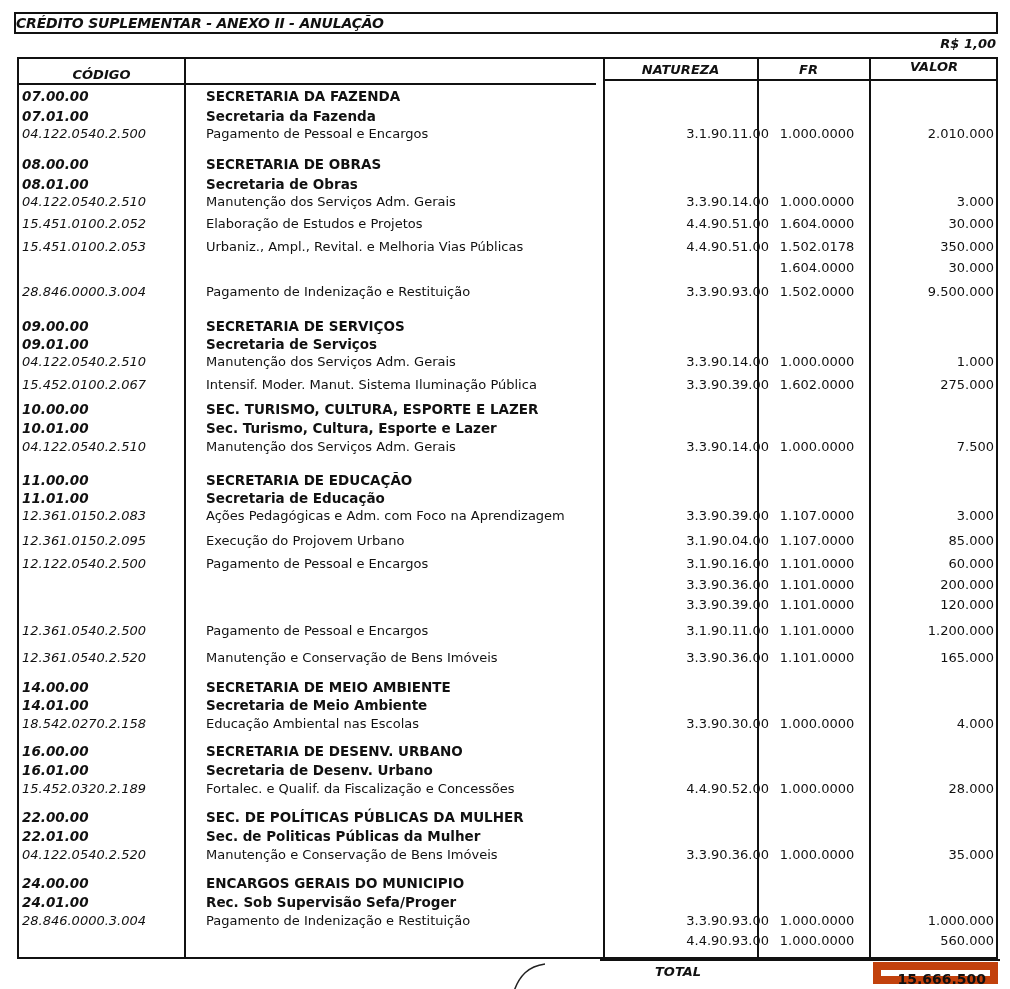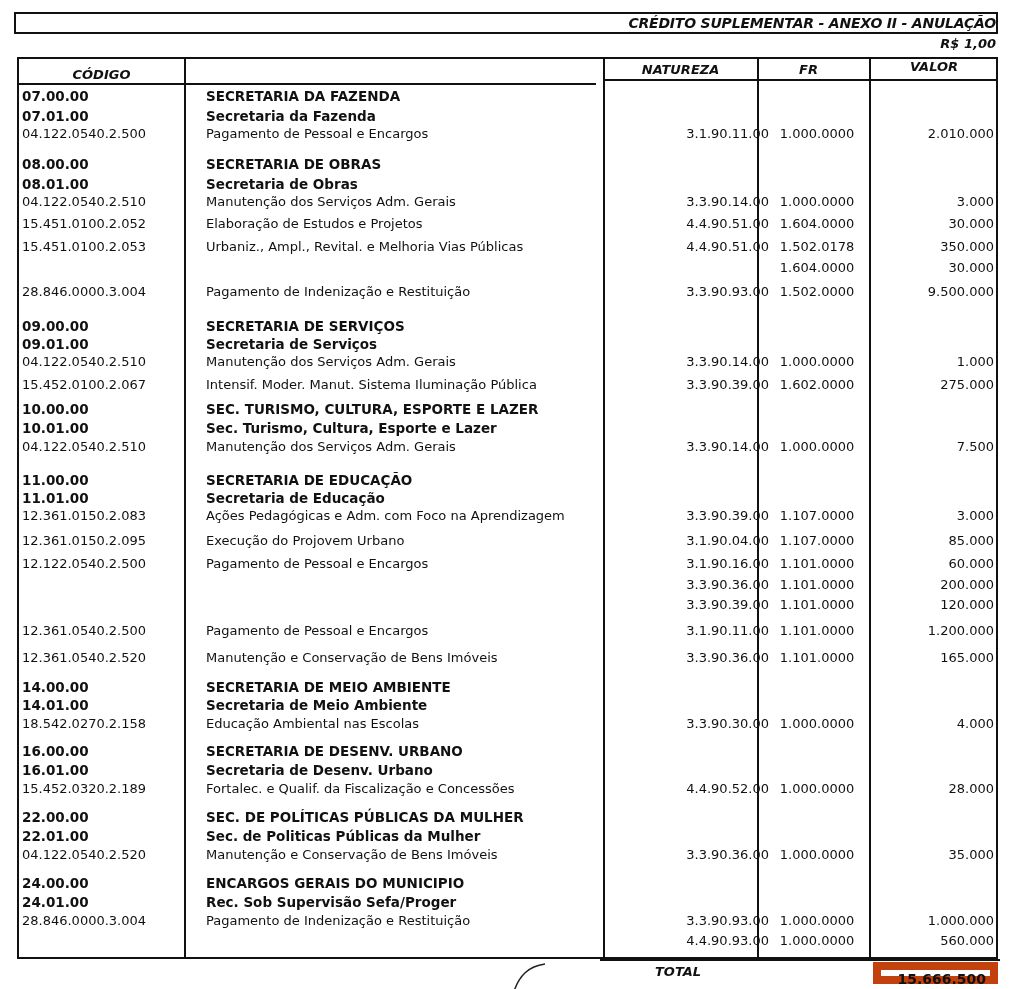--- a/index.html
+++ b/index.html
@@ -1,29 +1,29 @@
 <!DOCTYPE html>
 <html><head>
 <meta charset="utf-8">
 <style>
   html, body { margin:0; padding:0; background:#fff; }
   body { width:1010px; height:989px; position:relative; overflow:hidden;
          font-family:"DejaVu Sans", sans-serif; color:#111; }
   .title-box { position:absolute; left:14px; top:12px; width:984px; height:22px;
                border:2px solid #111; box-sizing:border-box; }
-  .title { position:absolute; left:0; right:0; top:1px; text-align:right;
+  .title { position:absolute; left:0; right:0; top:1px; text-align:left;
            font-weight:bold; font-style:italic; font-size:14px; letter-spacing:-0.2px; }
   .unit { position:absolute; right:14px; top:36px; font-weight:bold; font-style:italic; font-size:13px;margin-left:8px; }
   .table { position:absolute; left:17px; top:57px; width:981px; height:902px;
            border:2px solid #111; box-sizing:border-box;padding-left:11px; }
   .vline { position:absolute; top:0; bottom:0; width:0; border-left:2px solid #111; }
   .hdr-line { position:absolute; left:0; right:0; top:24px; border-top:2px solid #111; }
   .hdr { position:absolute; top:3px; font-weight:bold; font-style:italic; font-size:13px; text-align:center; }
   .row { position:absolute; left:0; right:0; font-size:13px; line-height:16px; }
-  .c-code { position:absolute; left:3px; width:165px; white-space:nowrap; }
+  .c-code { position:absolute; left:3px; width:165px; white-space:nowrap;font-style:italic; }
   .c-spec { position:absolute; left:187px; width:420px; white-space:nowrap; }
   .c-nat  { position:absolute; left:590px; width:160px; text-align:right; white-space:nowrap; }
   .c-fr   { position:absolute; left:738px; width:120px; text-align:center; white-space:nowrap; }
   .c-val  { position:absolute; left:850px; width:125px; text-align:right; white-space:nowrap; }
   .b { font-weight:bold; font-size:13.5px; }
   .total-label { position:absolute; left:655px; top:964px; font-weight:bold; font-style:italic; font-size:13px; }
   .total-box { position:absolute; left:873px; top:962px; width:125px; height:22px; border:8px solid #c2410c;
                box-sizing:border-box; text-align:right; font-weight:bold; font-size:14px; padding-right:4px; line-height:18px; }
   .total-underline { position:absolute; left:600px; top:959px; width:400px; border-top:2px solid #111; }
   .sig { position:absolute; left:500px; top:960px; width:60px; height:40px; }

